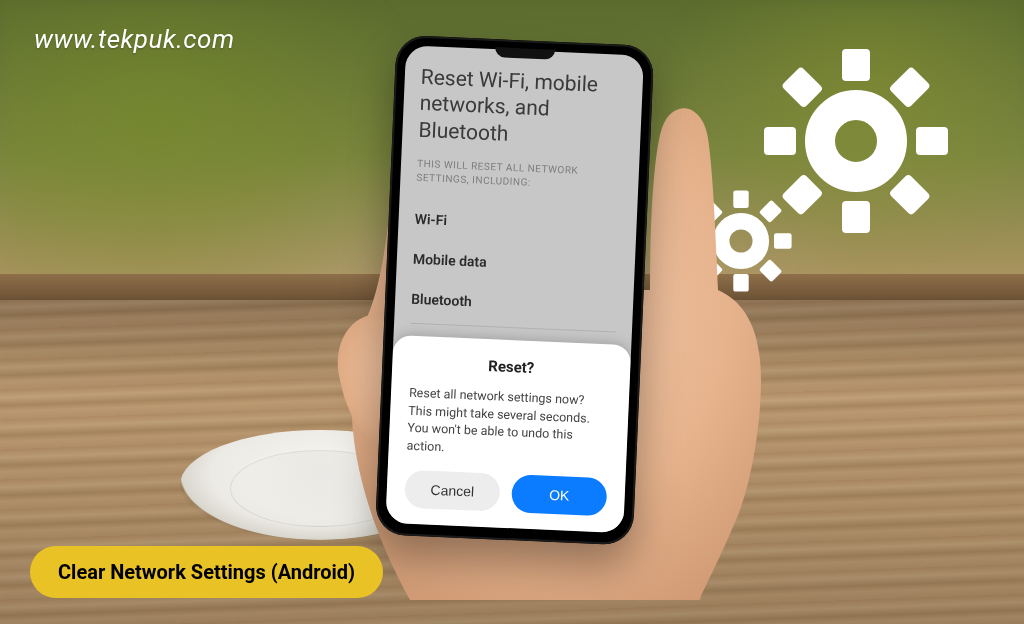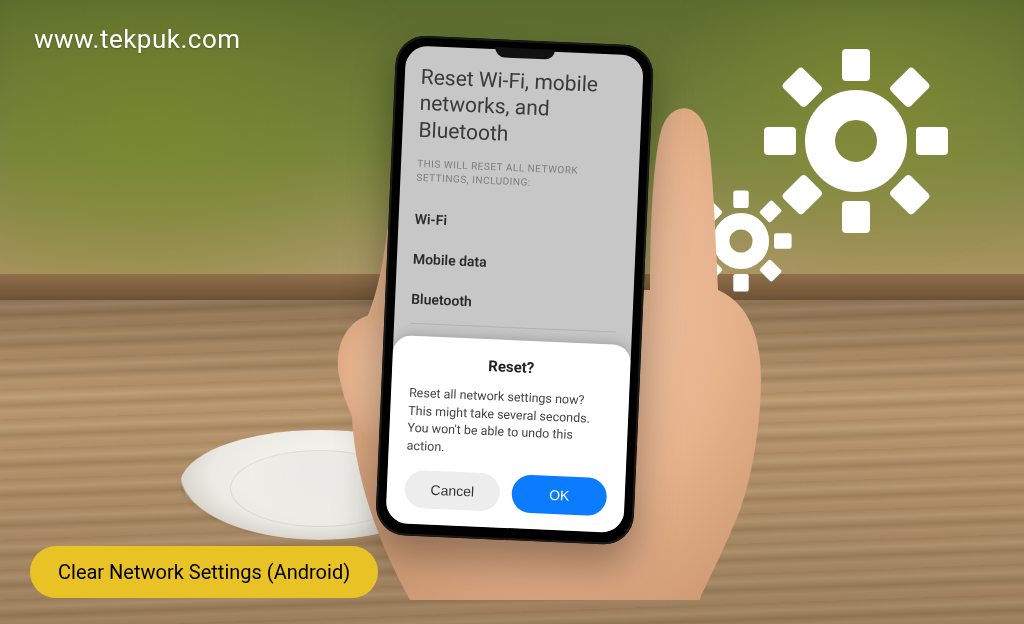--- a/index.html
+++ b/index.html
@@ -63,37 +63,38 @@
 
   
   .watermark {
     position: absolute;
     top: 24px; left: 34px;
     color: #fff;
     font-size: 26px;
     letter-spacing: 0.5px;
     font-weight: 400;
     text-shadow: 0 1px 2px rgba(0,0,0,0.25);
+    font-style: italic;
   }
 
   
   .gears {
     position: absolute;
     top: 36px; right: 48px;
     width: 290px; height: 260px;
     color: #fff;
   }
 
   
   .caption {
     position: absolute;
     left: 30px; bottom: 26px;
     background: #e9c326;
     color: #000;
-    font-weight: 400;
+    font-weight: 700;
     font-size: 20px;
     padding: 14px 28px;
     border-radius: 999px;
   }
 
   
   .hand {
     position: absolute;
     left: 300px; top: 40px;
     width: 500px; height: 560px;

